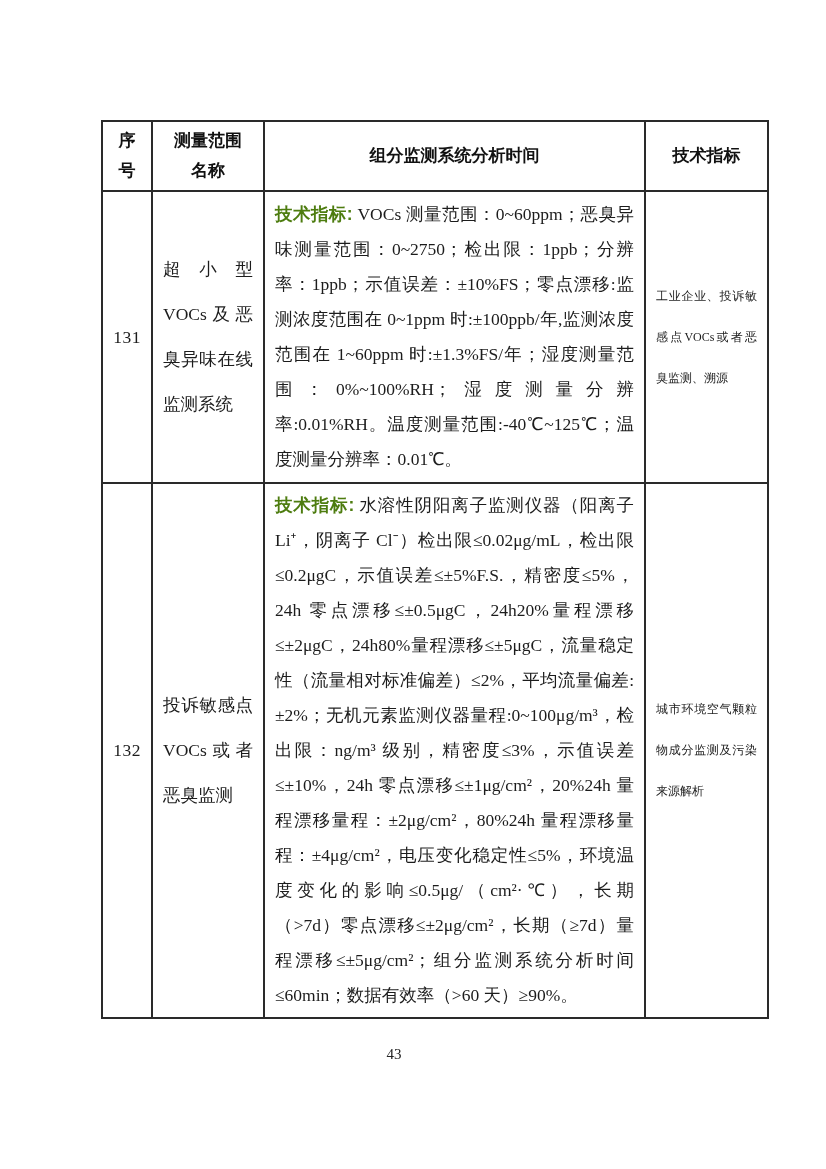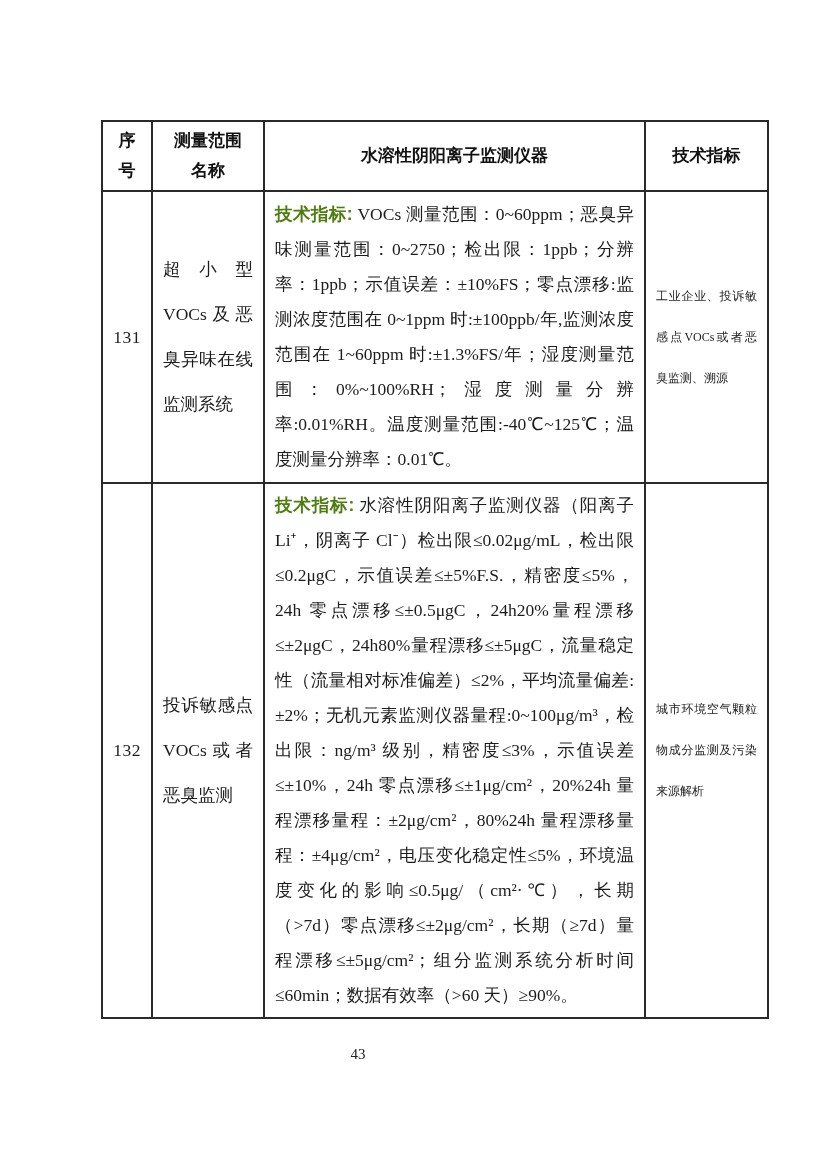--- a/index.html
+++ b/index.html
@@ -81,41 +81,42 @@
     padding: 4px 12px;
   }
   .page-number {
     position: absolute;
     left: 0;
     top: 1046px;
     width: 716px;
     text-align: center;
     font-size: 15px;
     color: #222;
+    padding-left: 36px;
   }
 </style>
 </head>
 <body>
 
 <div class="page">
 
   <table class="spec-table">
     <colgroup>
       <col style="width:50px">
       <col style="width:112px">
       <col style="width:381px">
       <col style="width:123px">
     </colgroup>
     <tbody>
       <tr style="height:66px;">
         <th class="hdr">序
 号</th>
         <th class="hdr">测量范围
 名称</th>
-        <th class="hdr">水溶性阴阳离子监测仪器</th>
+        <th class="hdr">组分监测系统分析时间</th>
         <th class="hdr">技术指标</th>
       </tr>
 
       <tr style="height:292px;">
         <td class="cell-id">131</td>
         <td class="cell-name">超小型VOCs及恶臭异味在线监测系统</td>
         <td class="cell-spec"><span class="spec-label">技术指标:</span> <span>VOCs 测量范围：0~60ppm；恶臭异味测量范围：0~2750；检出限：1ppb；分辨率：1ppb；示值误差：±10%FS；零点漂移:监测浓度范围在 0~1ppm 时:±100ppb/年,监测浓度范围在 1~60ppm 时:±1.3%FS/年；湿度测量范围：0%~100%RH；湿度测量分辨率:0.01%RH。温度测量范围:-40℃~125℃；温度测量分辨率：0.01℃。</span></td>
         <td class="cell-scope">工业企业、投诉敏感点VOCs或者恶臭监测、溯源</td>
       </tr>
 

